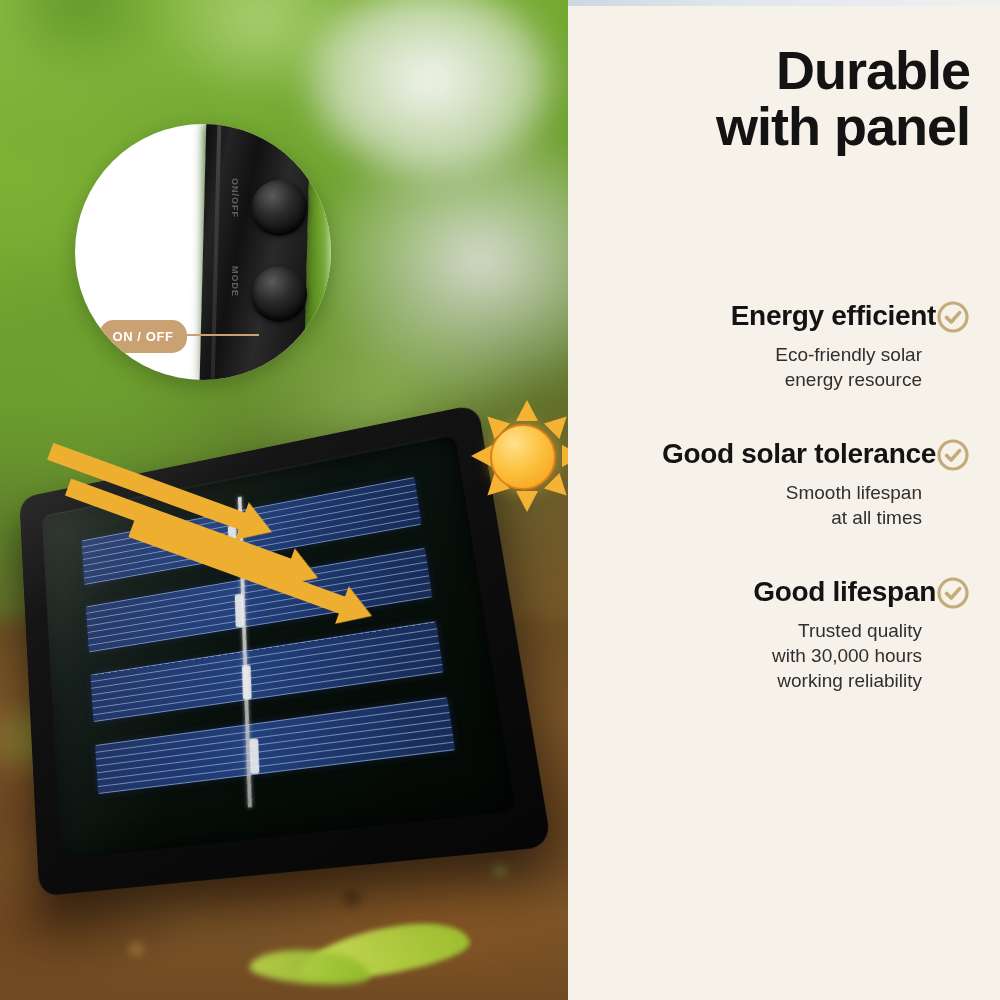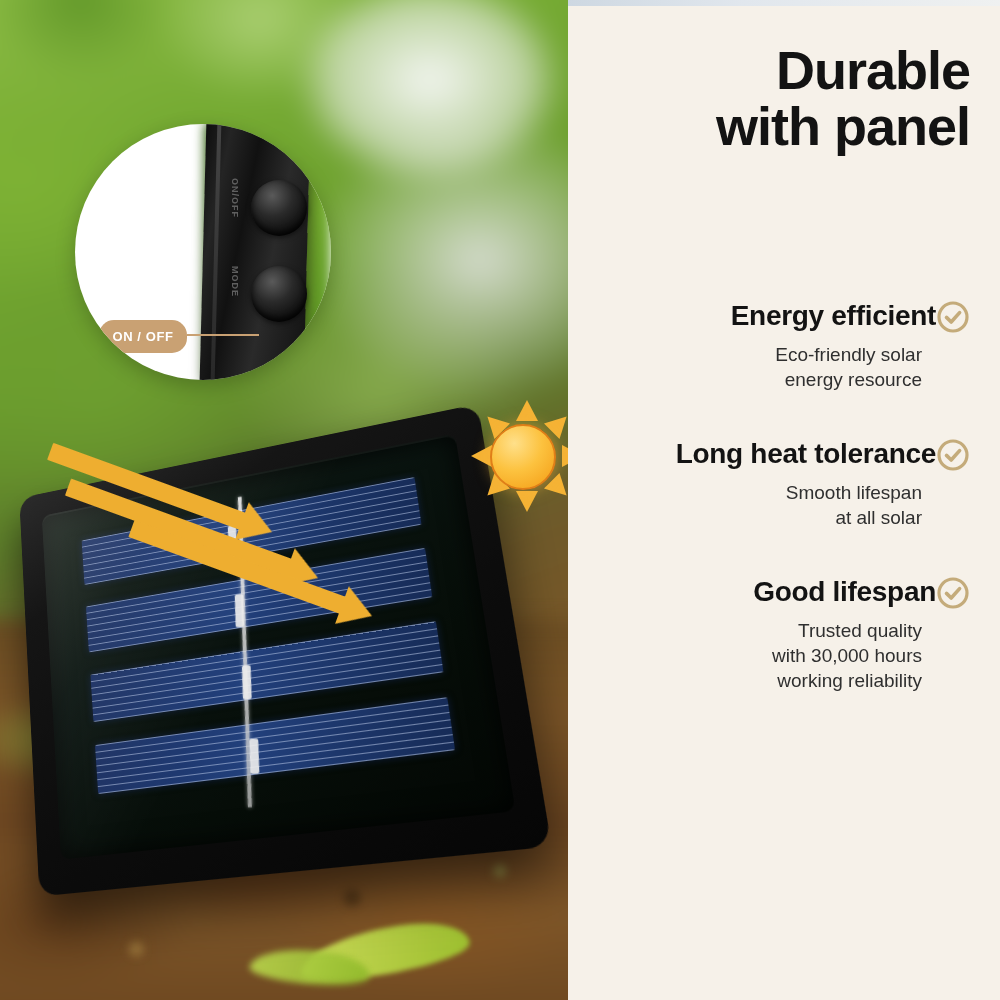--- a/index.html
+++ b/index.html
@@ -317,31 +317,31 @@
           </span>
         </div>
         <div class="f-body">
           <div>Eco-friendly solar</div>
           <div>energy resource</div>
         </div>
       </div>
 
       <div class="feature">
         <div class="f-head">
-          <span class="f-title">Long heat tolerance</span>
+          <span class="f-title">Good solar tolerance</span>
           <span class="check">
             <svg viewBox="0 0 34 34" width="34" height="34">
               <circle cx="17" cy="17" r="14" fill="none" stroke="#c4ab7a" stroke-width="3.2"></circle>
               <path d="M10.5 17.4 L15.2 22 L23.6 12.6" fill="none" stroke="#c4ab7a" stroke-width="3.6" stroke-linecap="round" stroke-linejoin="round"></path>
             </svg>
           </span>
         </div>
         <div class="f-body">
           <div>Smooth lifespan</div>
-          <div>at all solar</div>
+          <div>at all times</div>
         </div>
       </div>
 
       <div class="feature">
         <div class="f-head">
           <span class="f-title">Good lifespan</span>
           <span class="check">
             <svg viewBox="0 0 34 34" width="34" height="34">
               <circle cx="17" cy="17" r="14" fill="none" stroke="#c4ab7a" stroke-width="3.2"></circle>
               <path d="M10.5 17.4 L15.2 22 L23.6 12.6" fill="none" stroke="#c4ab7a" stroke-width="3.6" stroke-linecap="round" stroke-linejoin="round"></path>

